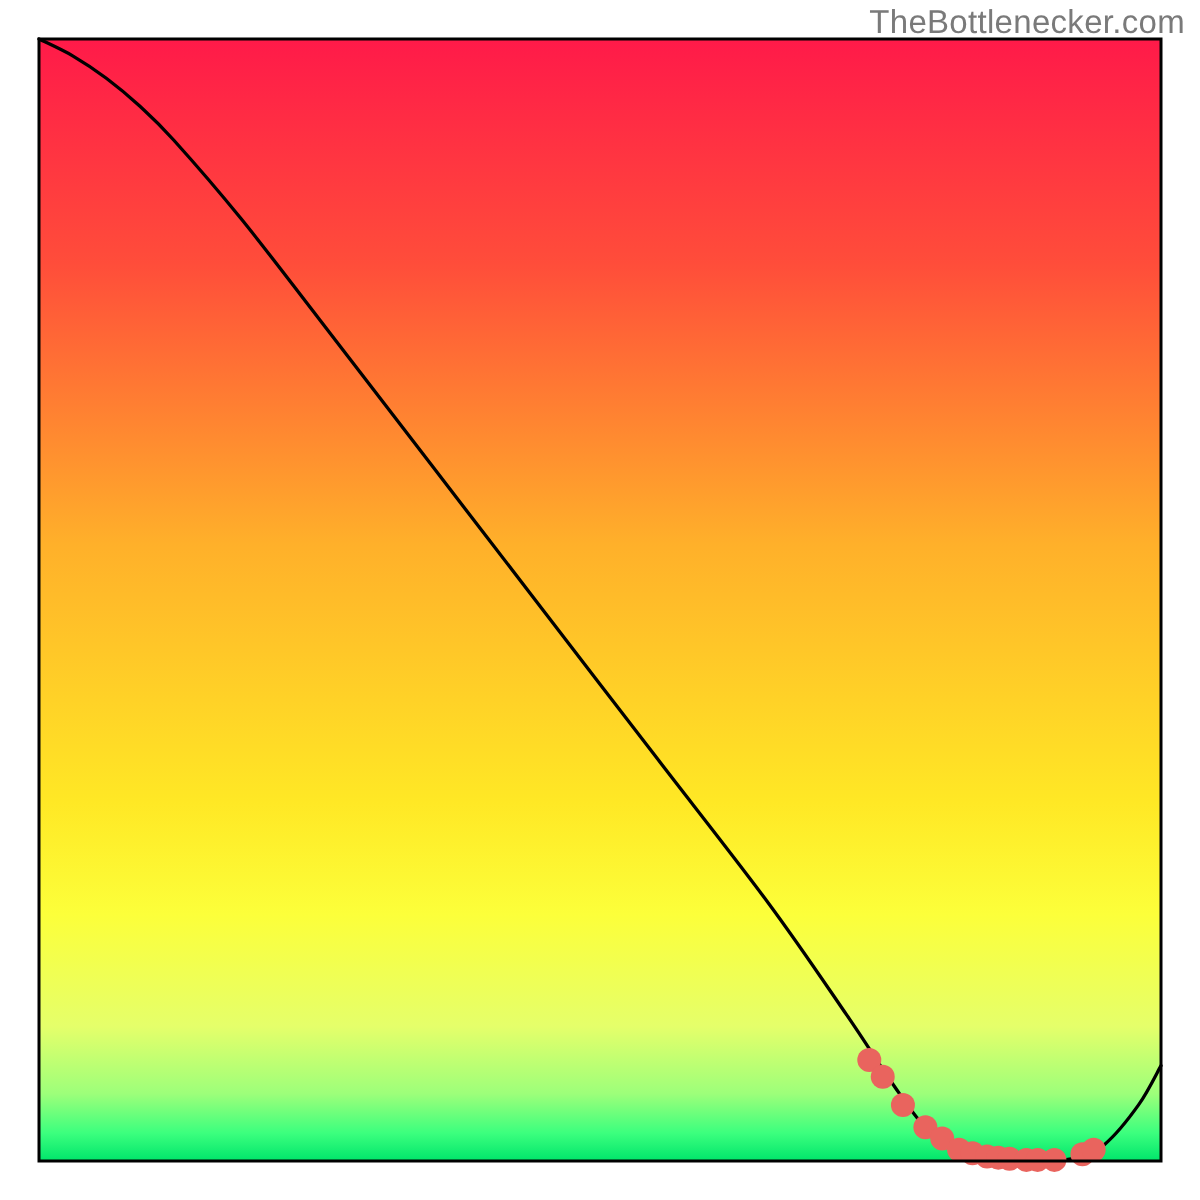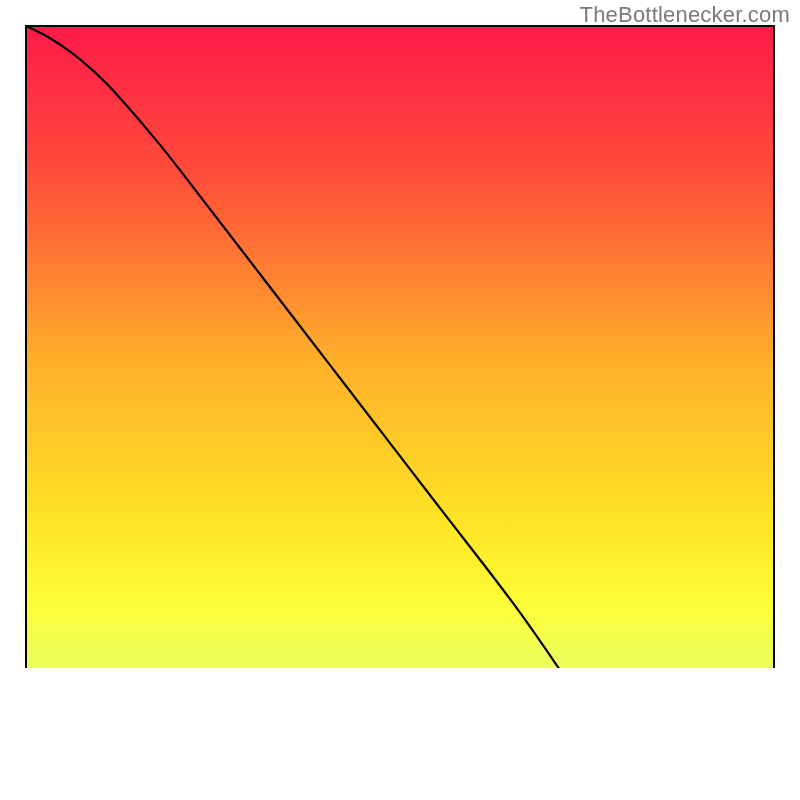--- a/index.html
+++ b/index.html
@@ -4,21 +4,21 @@
 <style>
   body {
     margin: 0;
     padding: 0;
     background: #fff;
     font-family: Arial, Helvetica, sans-serif;
   }
   .wrap {
     position: relative;
     width: 800px;
-    height: 668px;
+    height: 800px;
   }
   .attribution {
     position: absolute;
     top: 2px;
     right: 10px;
     color: #7a7a7a;
     font-size: 22px;
     letter-spacing: 0.2px;
   }
   svg { display: block; }

